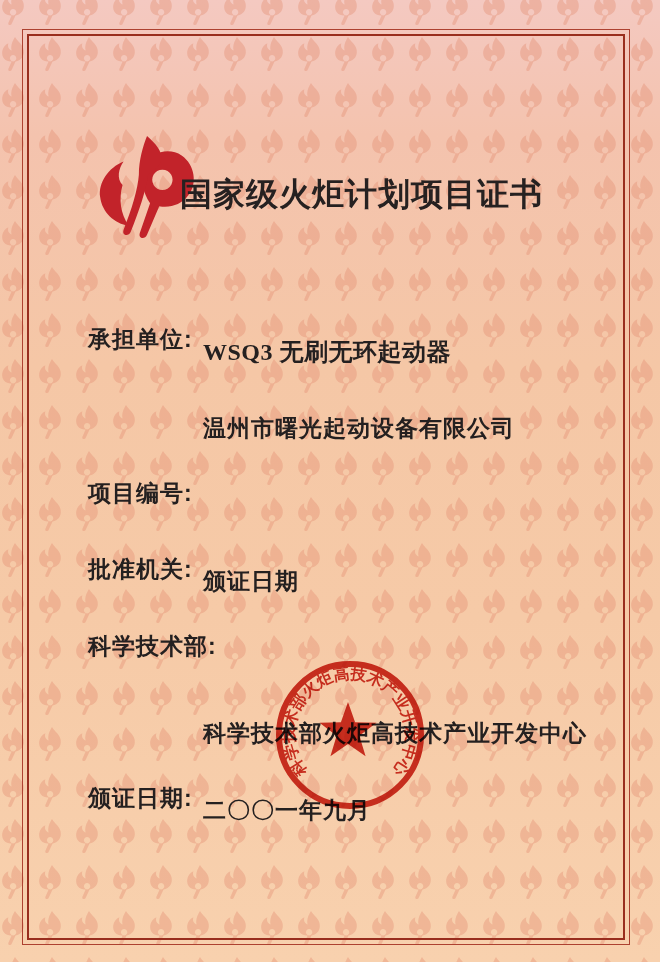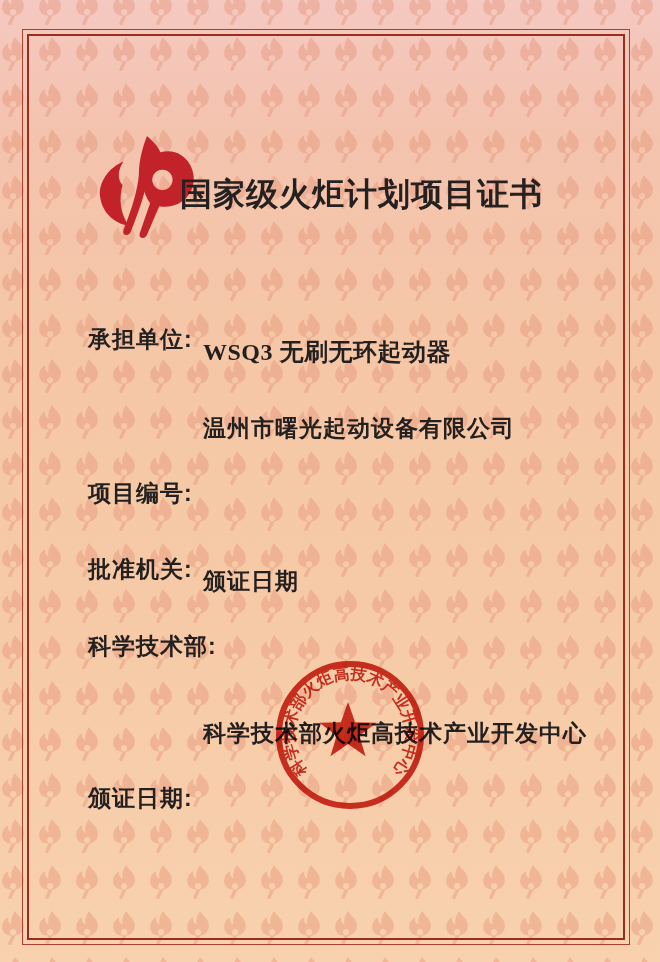--- a/index.html
+++ b/index.html
@@ -91,20 +91,21 @@
     <span class="val">颁证日期</span>
   </div>
   <div class="row r4">
     <span class="lbl">科学技术部:</span>
   </div>
   <div class="row r5">
     <span class="val">科学技术部火炬高技术产业开发中心</span>
   </div>
   <div class="row r6">
     <span class="lbl">颁证日期:</span>
+    <span class="val">二〇〇一年九月</span>
   </div>
 
   <svg class="seal" viewBox="0 0 160 160" aria-hidden="true">
     <defs>
       <path id="sealArc" d="M80,136 a56,56 0 1 1 0.1,0" fill="none"></path>
     </defs>
     <circle cx="80" cy="80" r="71" fill="none" stroke="#c9271a" stroke-width="6"></circle>
     <polygon fill="#c9271a" transform="translate(78,77)" points="0,-30 7.1,-9.7 28.5,-9.3 11.4,3.7 17.6,24.3 0,12 -17.6,24.3 -11.4,3.7 -28.5,-9.3 -7.1,-9.7"></polygon>
     <text fill="#c9271a">
       <textPath href="#sealArc" startOffset="48" textLength="255">科学技术部火炬高技术产业开发中心</textPath>

